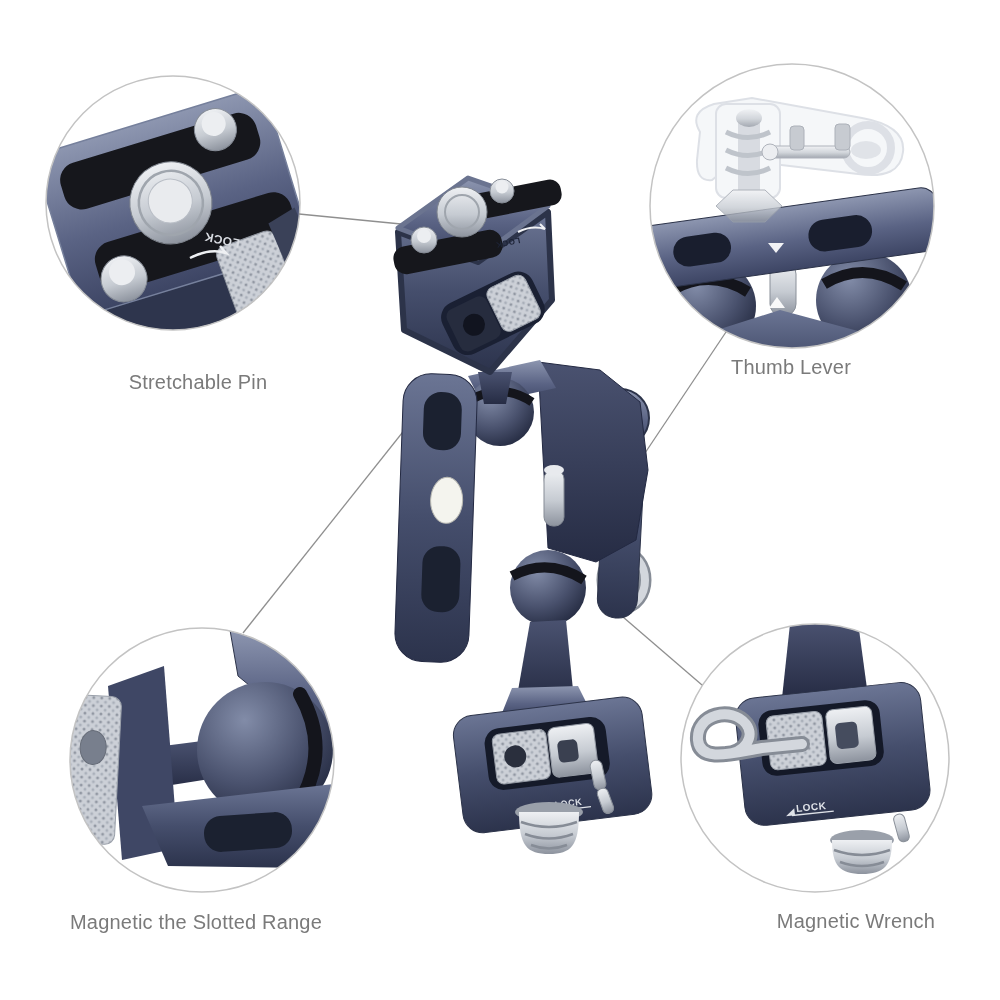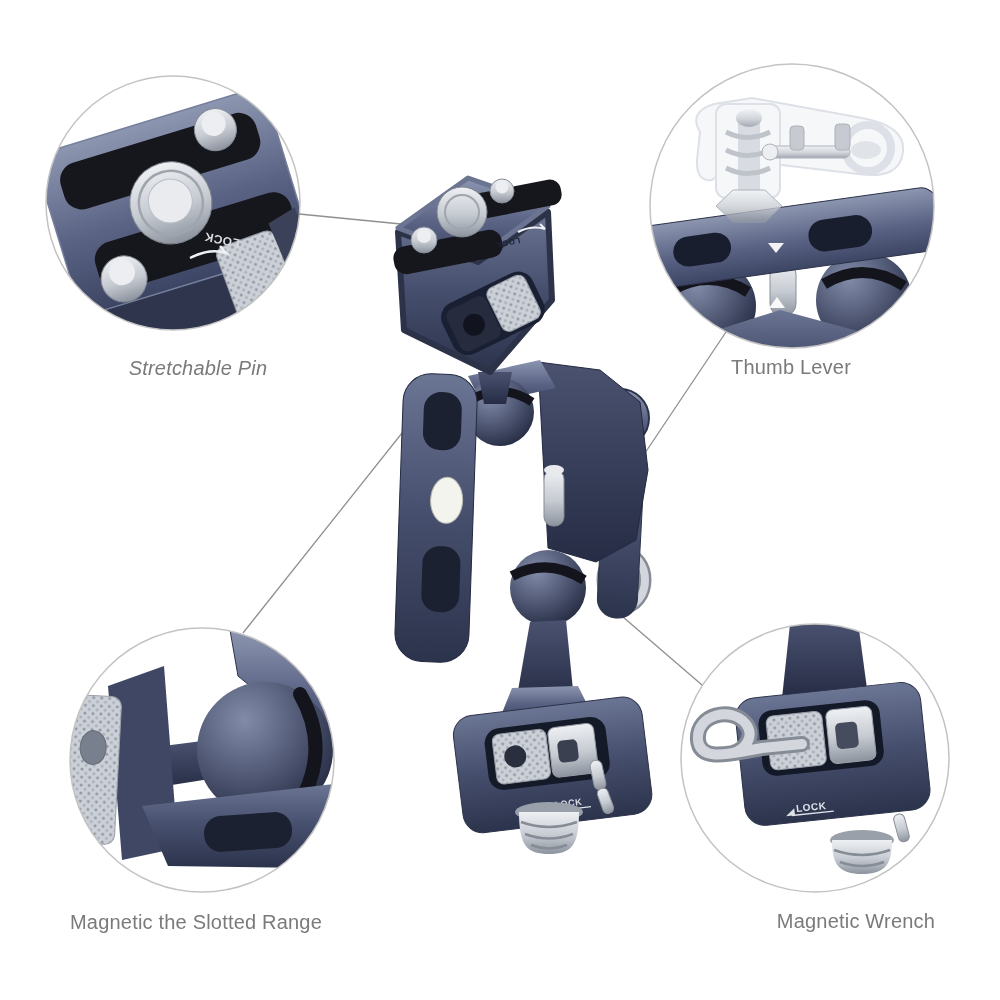--- a/index.html
+++ b/index.html
@@ -254,18 +254,18 @@
       <g transform="rotate(-12 598 775)">
             <rect x="592" y="760" width="12" height="30" rx="6" fill="url(#silvV)" stroke="#8a9099"></rect>
           </g>
       <g transform="rotate(-20 605 801)">
             <rect x="600" y="788" width="11" height="26" rx="5" fill="url(#silvV)" stroke="#8a9099"></rect>
           </g>
     </g>
   </g>
 </svg>
 
-<div class="callout-label" style="left:48px;top:357px;font-style:italic;">Stretchable Pin</div>
+<div class="callout-label" style="left:48px;top:371px;">Stretchable Pin</div>
 <div class="callout-label" style="left:641px;top:356px;">Thumb Lever</div>
 <div class="callout-label" style="left:46px;top:911px;">Magnetic the Slotted Range</div>
 <div class="callout-label" style="left:706px;top:910px;">Magnetic Wrench</div>
 
 </div>
 
 </body></html>

